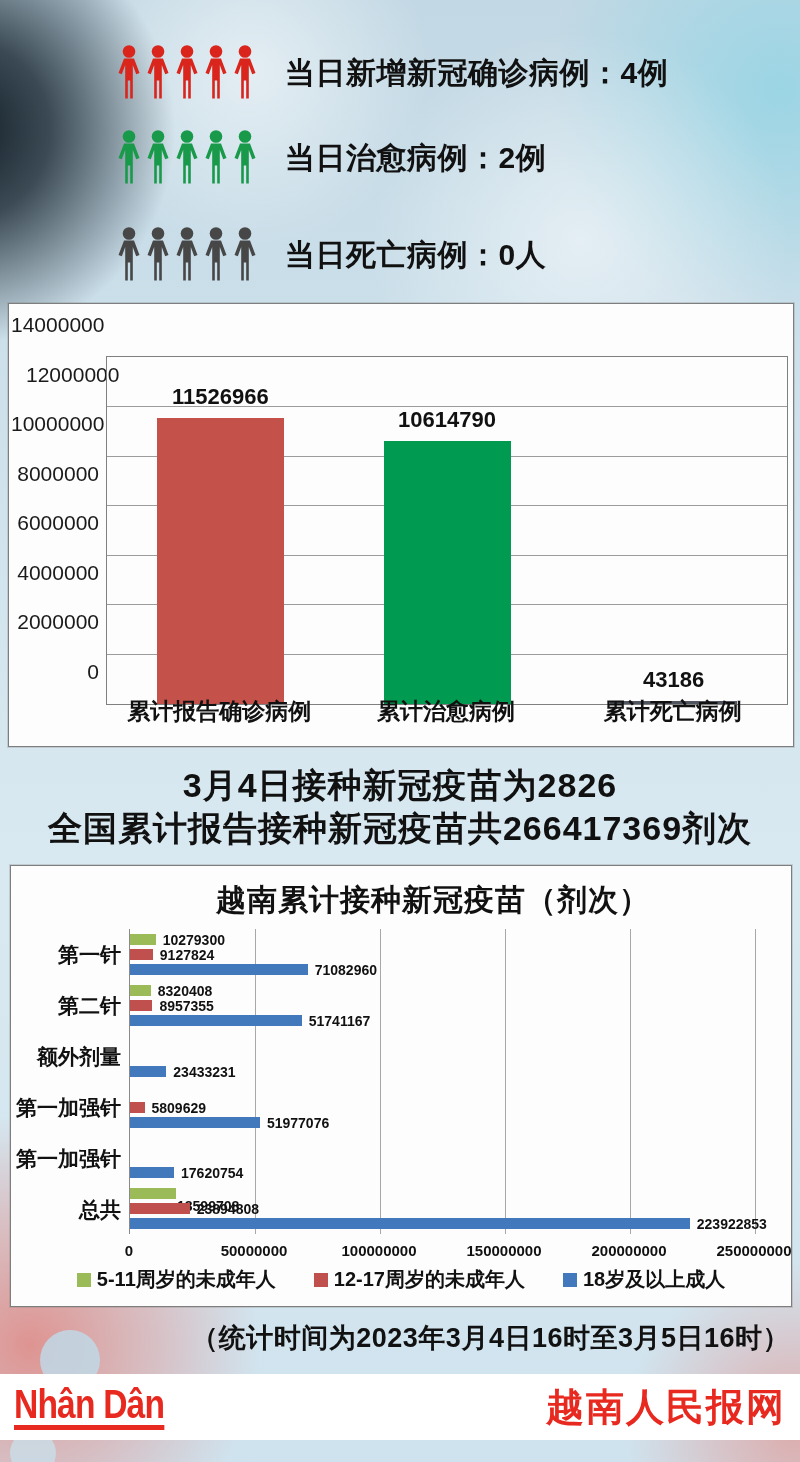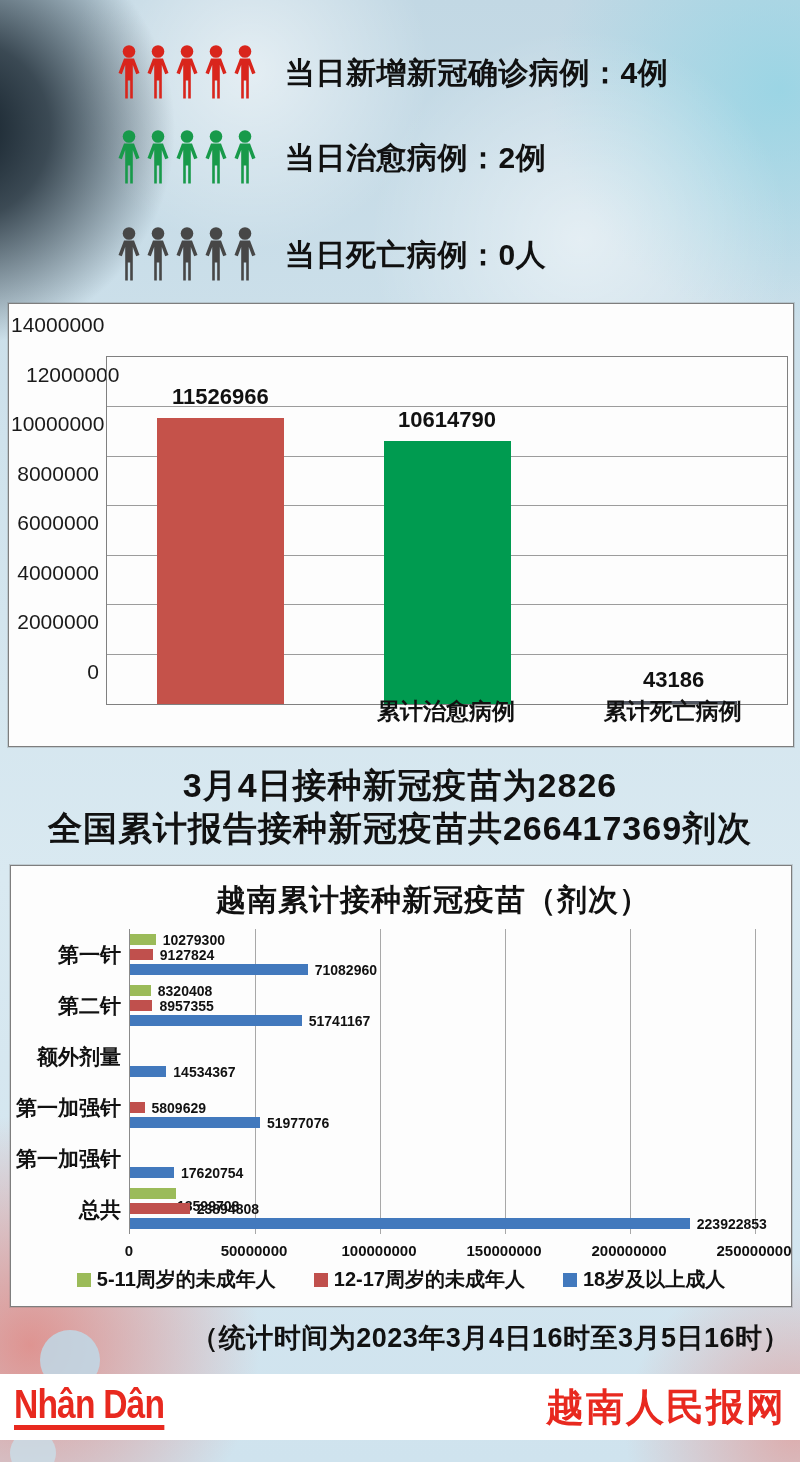--- a/index.html
+++ b/index.html
@@ -156,20 +156,21 @@
       <div class="abs c1-grid" style="top: 98.6429px;"></div>
       <div class="abs c1-grid" style="top: 49.0714px;"></div>
       <div class="abs c1-bar" style="left: 49.8333px; width: 127px; height: 285.704px; background: rgb(197, 82, 74);"></div>
       <div class="abs c1-val" style="left: 0px; width: 226.667px; bottom: 293.704px;">11526966</div>
       <div class="abs c1-bar" style="left: 276.5px; width: 127px; height: 263.095px; background: rgb(0, 155, 80);"></div>
       <div class="abs c1-val" style="left: 226.667px; width: 226.667px; bottom: 271.095px;">10614790</div>
       <div class="abs c1-bar" style="left: 503.167px; width: 127px; height: 3px; background: rgb(80, 85, 95);"></div>
       <div class="abs c1-val" style="left: 453.333px; width: 226.667px; bottom: 11px;">43186</div>
     </div>
   <div class="abs" id="c1-cats" style="left:97px;top:392px;width:680px;height:34px;">
+      <div class="abs c1-cat" style="left: 0px; width: 226.667px; top: 0px;">累计报告确诊病例</div>
       <div class="abs c1-cat" style="left: 453.333px; width: 226.667px; top: 0px;">累计死亡病例</div>
       <div class="abs c1-cat" style="left: 226.667px; width: 226.667px; top: 0px;">累计治愈病例</div>
     </div>
 </div>
 
 <div class="abs mid-text">
   <div>3月4日接种新冠疫苗为2826</div>
   <div>全国累计报告接种新冠疫苗共266417369剂次</div>
 </div>
 
@@ -195,21 +196,21 @@
       <div class="abs c2-val" style="top: 18px; left: 29.8196px;">9127824</div>
       <div class="abs c2-bar" style="top: 35px; left: 0px; width: 177.707px; background: rgb(66, 121, 189);"></div>
       <div class="abs c2-val" style="top: 33px; left: 184.707px;">71082960</div>
       <div class="abs c2-bar" style="top: 55.8333px; left: 0px; width: 20.801px; background: rgb(155, 187, 89);"></div>
       <div class="abs c2-val" style="top: 53.8333px; left: 27.801px;">8320408</div>
       <div class="abs c2-bar" style="top: 70.8333px; left: 0px; width: 22.3934px; background: rgb(192, 80, 77);"></div>
       <div class="abs c2-val" style="top: 68.8333px; left: 29.3934px;">8957355</div>
       <div class="abs c2-bar" style="top: 85.8333px; left: 0px; width: 171.769px; background: rgb(66, 121, 189);"></div>
       <div class="abs c2-val" style="top: 83.8333px; left: 178.769px;">51741167</div>
       <div class="abs c2-bar" style="top: 136.667px; left: 0px; width: 36.3359px; background: rgb(66, 121, 189);"></div>
-      <div class="abs c2-val" style="top: 134.667px; left: 43.3359px;">14534367</div>
+      <div class="abs c2-val" style="top: 134.667px; left: 43.3359px;">23433231</div>
       <div class="abs c2-bar" style="top: 172.5px; left: 0px; width: 14.5241px; background: rgb(192, 80, 77);"></div>
       <div class="abs c2-val" style="top: 170.5px; left: 21.5241px;">5809629</div>
       <div class="abs c2-bar" style="top: 187.5px; left: 0px; width: 129.943px; background: rgb(66, 121, 189);"></div>
       <div class="abs c2-val" style="top: 185.5px; left: 136.943px;">51977076</div>
       <div class="abs c2-bar" style="top: 238.333px; left: 0px; width: 44.0519px; background: rgb(66, 121, 189);"></div>
       <div class="abs c2-val" style="top: 236.333px; left: 51.0519px;">17620754</div>
       <div class="abs c2-bar" style="top: 259.167px; left: 0px; width: 46.4993px; background: rgb(155, 187, 89);"></div>
       <div class="abs c2-val" style="top: 257.167px; left: 47px; margin-top: 12px;">18599708</div>
       <div class="abs c2-bar" style="top: 274.167px; left: 0px; width: 59.737px; background: rgb(192, 80, 77);"></div>
       <div class="abs c2-val" style="top: 272.167px; left: 66.737px;">23894808</div>

